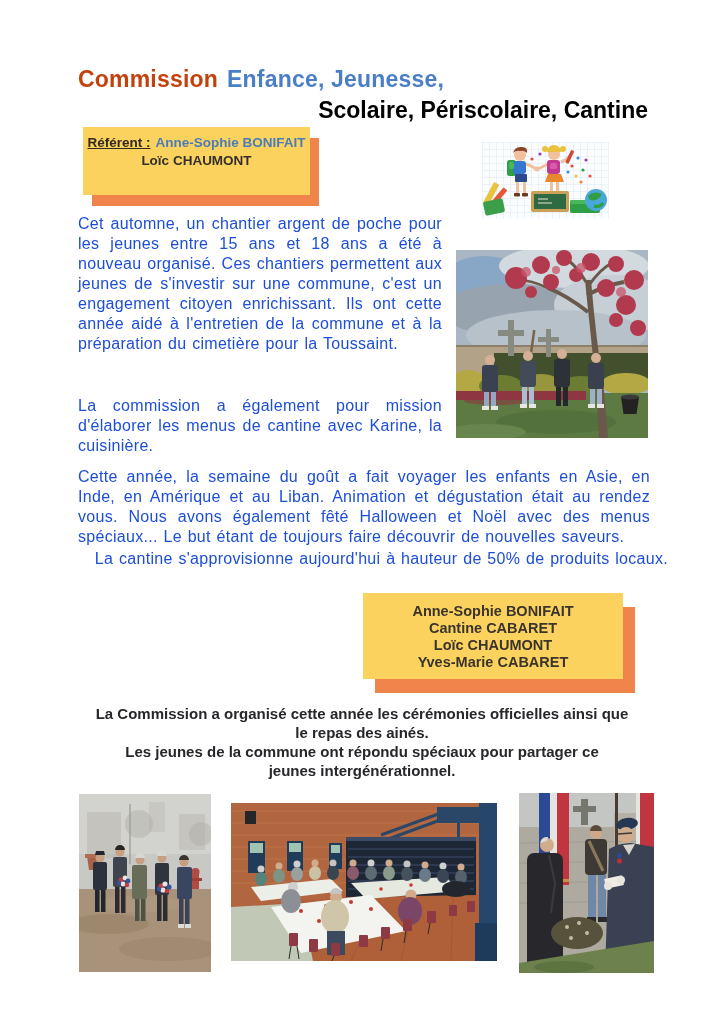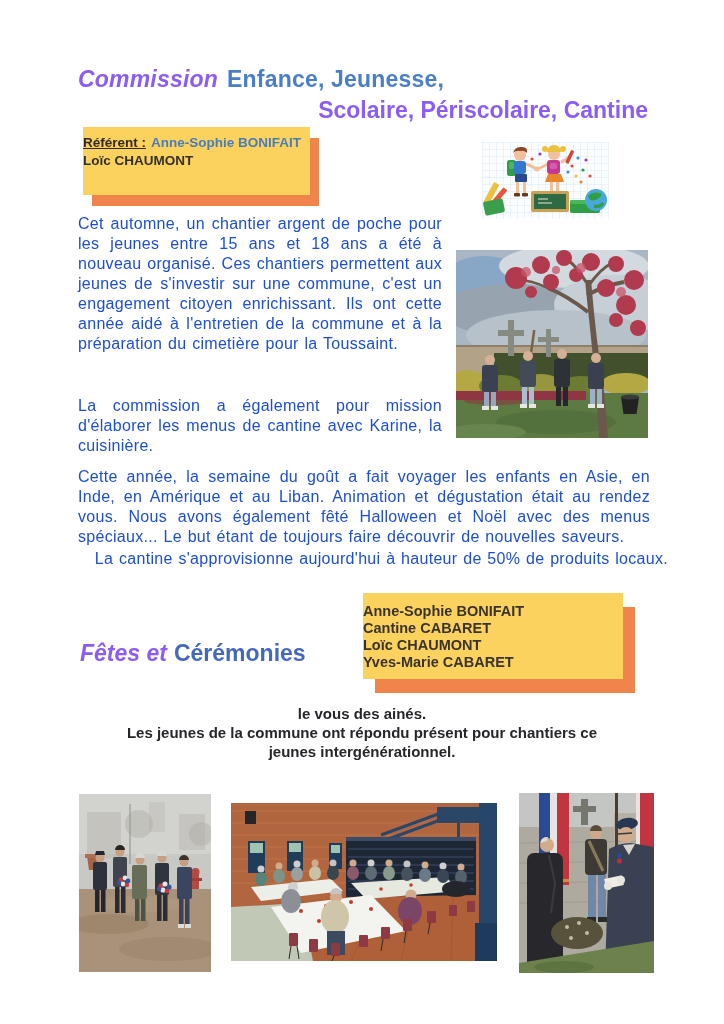--- a/index.html
+++ b/index.html
@@ -1,23 +1,23 @@
 <!DOCTYPE html>
 <html><head>
 <meta charset="utf-8">
 <style>
   html,body{margin:0;padding:0;background:#ffffff;}
   .page{position:relative;width:724px;height:1024px;background:#ffffff;overflow:hidden;
         font-family:"Liberation Sans",sans-serif;margin:0 auto;}
-  .t-black{color:#8b5cf6;font-style:italic;}
+  .t-black{color:#c2410c;}
   .t-blue{color:#4a7ec6;}
   .title{position:absolute;left:78px;top:66px;font-size:23px;font-weight:bold;letter-spacing:.2px;margin:0;white-space:nowrap;}
   .title .t-blue{margin-left:9px;}
-  .title-line2{position:absolute;right:76px;top:97px;font-size:23px;font-weight:bold;color:#8b5cf6;white-space:nowrap;}
-  .ybox{position:absolute;background:#fcd25f;box-sizing:border-box;text-align:left;}
+  .title-line2{position:absolute;right:76px;top:97px;font-size:23px;font-weight:bold;color:#000000;white-space:nowrap;}
+  .ybox{position:absolute;background:#fcd25f;box-sizing:border-box;text-align:center;}
   .ybox1{left:83px;top:127px;width:227px;height:68px;box-shadow:9px 11px 0 #f0854c;padding-top:7px;font-size:13.5px;line-height:18px;}
   .ref-label{color:#33291f;font-weight:bold;text-decoration:underline;margin-right:5px;}
   .ref-name{color:#4a7cb8;font-weight:bold;}
   .ref-second{color:#33302c;font-weight:bold;}
   .clipart{position:absolute;left:482px;top:142px;width:127px;height:77px;}
   .body{position:absolute;font-size:16px;line-height:20px;color:#1d4ed8;text-align:justify;margin:0;
         letter-spacing:.3px;word-spacing:1px;}
   .p1{left:78px;top:214px;width:364px;}
   .p2{left:78px;top:396px;width:364px;}
   .p3{left:78px;top:467px;width:572px;}
@@ -196,32 +196,32 @@
       <rect x="132" y="154" width="7" height="4" fill="#e8e6e2"></rect>
         <rect x="141" y="154" width="7" height="4" fill="#e8e6e2"></rect>
     </g>
     <path d="M165 147 h18 l-2.5 17 h-13 Z" fill="#222222"></path>
     <ellipse cx="174" cy="147" rx="9" ry="2.5" fill="#3a3a3a"></ellipse>
   </svg>
 
   <p class="body p3">Cette année, la semaine du goût a fait voyager les enfants en Asie, en Inde, en Amérique et au Liban. Animation et dégustation était au rendez vous. Nous avons également fêté Halloween et Noël avec des menus spéciaux... Le but étant de toujours faire découvrir de nouvelles saveurs.</p>
   <p class="body p4">La cantine s'approvisionne aujourd'hui à hauteur de 50% de produits locaux.</p>
 
-  <h2 class="fetes-title"><span class="t-black">Fêtes et</span><span class="t-blue">Cérémonies</span></h2>
 
   <div class="ybox ybox2">
     <div>Anne-Sophie BONIFAIT</div>
     <div>Cantine CABARET</div>
     <div>Loïc CHAUMONT</div>
     <div>Yves-Marie CABARET</div>
   </div>
 
   <div class="intro">
-    <div>le vous des ainés.</div>
-    <div>Les jeunes de la commune ont répondu présent pour chantiers ce</div>
+    <div>La Commission a organisé cette année les cérémonies officielles ainsi que</div>
+    <div>le repas des ainés.</div>
+    <div>Les jeunes de la commune ont répondu spéciaux pour partager ce</div>
     <div>jeunes intergénérationnel.</div>
   </div>
 
   <svg class="photo photo-wreath" viewBox="0 0 132 178" preserveAspectRatio="none">
     <rect width="132" height="178" fill="#c8c8c4"></rect>
     <rect width="132" height="60" fill="#d2d2ce"></rect>
     <rect x="8" y="18" width="34" height="46" fill="#b9b7b1" opacity=".55"></rect>
     <rect x="70" y="8" width="16" height="30" fill="#bdbbb5" opacity=".5"></rect>
     <rect x="100" y="20" width="26" height="36" fill="#b5b3ad" opacity=".45"></rect>
     <circle cx="60" cy="30" r="14" fill="#aaaaa3" opacity=".4"></circle>

